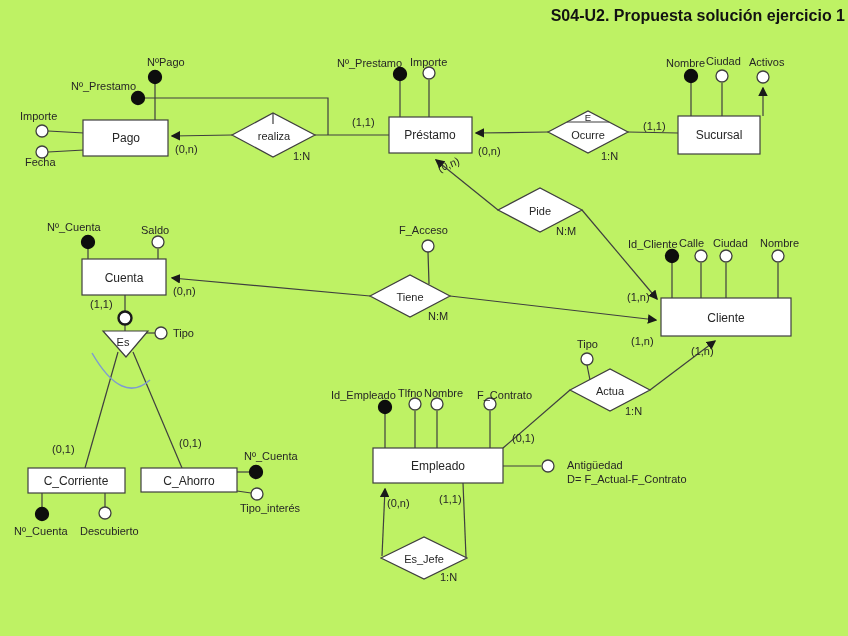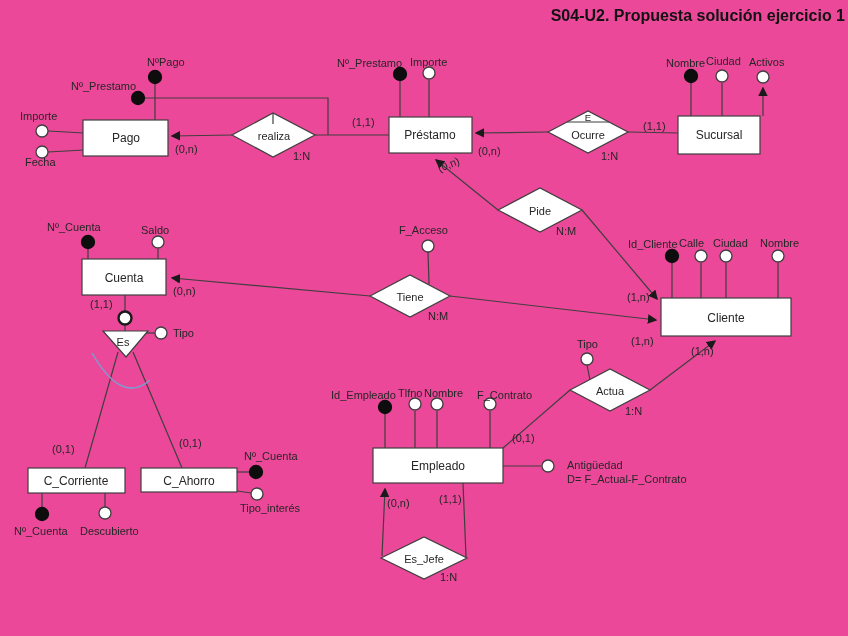--- a/index.html
+++ b/index.html
@@ -1,16 +1,16 @@
 <!DOCTYPE html>
 <html><head>
 <meta charset="utf-8">
 <style>
   html,body{margin:0;padding:0;background:#fff;}
-  .page{position:relative;width:848px;height:636px;background:#ec4899;overflow:hidden;
+  .page{position:relative;width:848px;height:636px;background:#bef264;overflow:hidden;
         font-family:"Liberation Sans",sans-serif;}
   svg{display:block;}
   svg text{fill:#262626;font-size:11px;font-family:"Liberation Sans",sans-serif;}
   .title{font-size:16px;font-weight:bold;fill:#121212;text-anchor:end;}
   .ename{font-size:12px;text-anchor:middle;}
   .rname{font-size:11px;text-anchor:middle;}
   .small{font-size:9.5px;text-anchor:middle;}
   .card{font-size:11px;}
   .ent{fill:#ffffff;stroke:#3f3f3f;stroke-width:1.2;}
   .dia{fill:#ffffff;stroke:#3f3f3f;stroke-width:1.2;}

